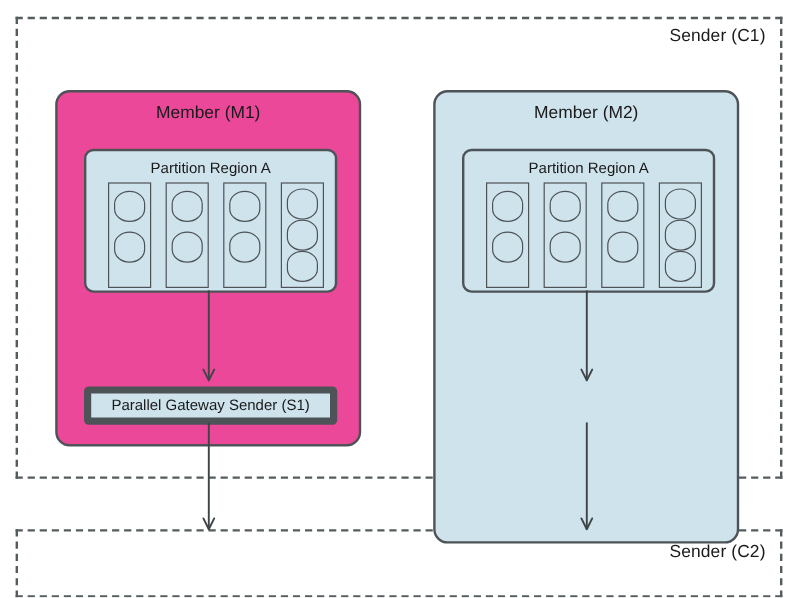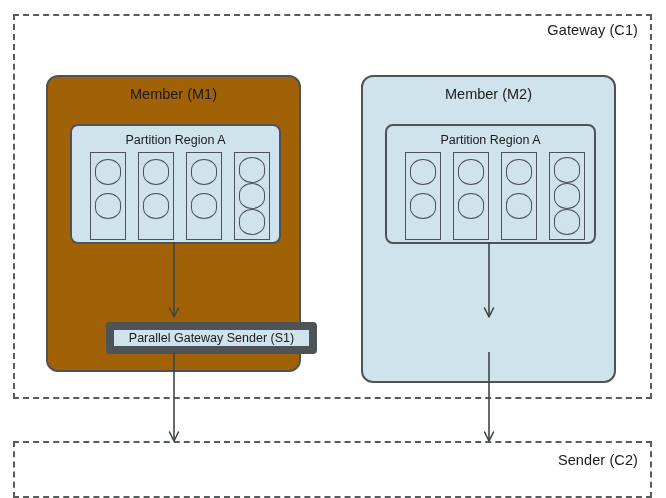--- a/index.html
+++ b/index.html
@@ -75,51 +75,50 @@
   .bucket {
     position: absolute;
     background: #cfe3ec;
     border: 1.6px solid #4d5357;
     border-radius: 50% / 42%;
     box-sizing: border-box;
   }
   .sender-box {
     position: absolute;
     background: #cfe3ec;
-    border: 8px solid #3b82f6;
+    border: 6px solid #3b82f6;
     border-radius: 4px;
     box-sizing: border-box;
     display: flex;
     align-items: center;
     justify-content: center;
-    margin-left: 36px;
   }
   .sender-label {
     font-size: 12.5px;
     color: #1a1a1a;
     white-space: nowrap;
   }
   .arrow-svg {
     position: absolute;
     overflow: visible;
   }
 </style>
 </head>
 <body>
 
 <div id="canvas">
 
   <div class="cluster" id="cluster-c1" style="left: 13px; top: 14px; width: 639px; height: 385px; border-color: rgb(85, 92, 94);"></div>
-  <div class="cluster-label" id="cluster-c1-label" style="top: 22px; right: 28px; color: rgb(26, 26, 26);">Gateway (C1)</div>
+  <div class="cluster-label" id="cluster-c1-label" style="top: 22px; right: 28px; color: rgb(26, 26, 26);">Sender (C1)</div>
 
   <div class="cluster" id="cluster-c2" style="left: 13px; top: 441px; width: 639px; height: 57px; border-color: rgb(85, 92, 94);"></div>
   <div class="cluster-label" id="cluster-c2-label" style="top: 452px; right: 28px; color: rgb(26, 26, 26);">Sender (C2)</div>
 
   <div id="members-layer">
-      <div class="member-box" style="left: 46px; top: 75px; width: 255px; height: 297px; background: #a16207; border-color: rgb(77, 83, 87);">
+      <div class="member-box" style="left: 46px; top: 75px; width: 255px; height: 297px; background: #ec4899; border-color: rgb(77, 83, 87);">
         <div class="member-title">Member (M1)</div>
         <div class="region-box" style="left: 22px; top: 47px; width: 211px; height: 120px; background: rgb(207, 227, 236); border-color: rgb(77, 83, 87);">
           <div class="region-title">Partition Region A</div>
           <div class="bucket-col" style="left: 18px; top: 26px; width: 36px; height: 88px; background: rgb(207, 227, 236); border-color: rgb(77, 83, 87);">
             <div class="bucket" style="left: 4px; top: 6px; width: 26px; height: 26px; background: rgb(207, 227, 236); border-color: rgb(77, 83, 87);"></div>
             <div class="bucket" style="left: 4px; top: 40px; width: 26px; height: 26px; background: rgb(207, 227, 236); border-color: rgb(77, 83, 87);"></div>
           </div>
           <div class="bucket-col" style="left: 66px; top: 26px; width: 36px; height: 88px; background: rgb(207, 227, 236); border-color: rgb(77, 83, 87);">
             <div class="bucket" style="left: 4px; top: 6px; width: 26px; height: 26px; background: rgb(207, 227, 236); border-color: rgb(77, 83, 87);"></div>
             <div class="bucket" style="left: 4px; top: 40px; width: 26px; height: 26px; background: rgb(207, 227, 236); border-color: rgb(77, 83, 87);"></div>
@@ -139,21 +138,21 @@
         </div>
       </div>
       <svg class="arrow-svg" width="16" height="78" style="left: 166px; top: 242px;">
         <line x1="8" y1="0" x2="8" y2="75" stroke="#3f4547" stroke-width="1.6"></line>
         <polyline points="3.5,66 8,75 12.5,66" fill="none" stroke="#3f4547" stroke-width="1.6" stroke-linecap="round" stroke-linejoin="round"></polyline>
       </svg>
       <svg class="arrow-svg" width="16" height="92" style="left: 166px; top: 352px;">
         <line x1="8" y1="0" x2="8" y2="89" stroke="#3f4547" stroke-width="1.6"></line>
         <polyline points="3.5,80 8,89 12.5,80" fill="none" stroke="#3f4547" stroke-width="1.6" stroke-linecap="round" stroke-linejoin="round"></polyline>
       </svg>
-      <div class="member-box" style="left: 361px; top: 75px; width: 255px; height: 308px; background: rgb(207, 227, 236); border-color: rgb(77, 83, 87);">
+      <div class="member-box" style="left: 361px; top: 75px; width: 255px; height: 378px; background: rgb(207, 227, 236); border-color: rgb(77, 83, 87);">
         <div class="member-title">Member (M2)</div>
         <div class="region-box" style="left: 22px; top: 47px; width: 211px; height: 120px; background: rgb(207, 227, 236); border-color: rgb(77, 83, 87);">
           <div class="region-title">Partition Region A</div>
           <div class="bucket-col" style="left: 18px; top: 26px; width: 36px; height: 88px; background: rgb(207, 227, 236); border-color: rgb(77, 83, 87);">
             <div class="bucket" style="left: 4px; top: 6px; width: 26px; height: 26px; background: rgb(207, 227, 236); border-color: rgb(77, 83, 87);"></div>
             <div class="bucket" style="left: 4px; top: 40px; width: 26px; height: 26px; background: rgb(207, 227, 236); border-color: rgb(77, 83, 87);"></div>
           </div>
           <div class="bucket-col" style="left: 66px; top: 26px; width: 36px; height: 88px; background: rgb(207, 227, 236); border-color: rgb(77, 83, 87);">
             <div class="bucket" style="left: 4px; top: 6px; width: 26px; height: 26px; background: rgb(207, 227, 236); border-color: rgb(77, 83, 87);"></div>
             <div class="bucket" style="left: 4px; top: 40px; width: 26px; height: 26px; background: rgb(207, 227, 236); border-color: rgb(77, 83, 87);"></div>

